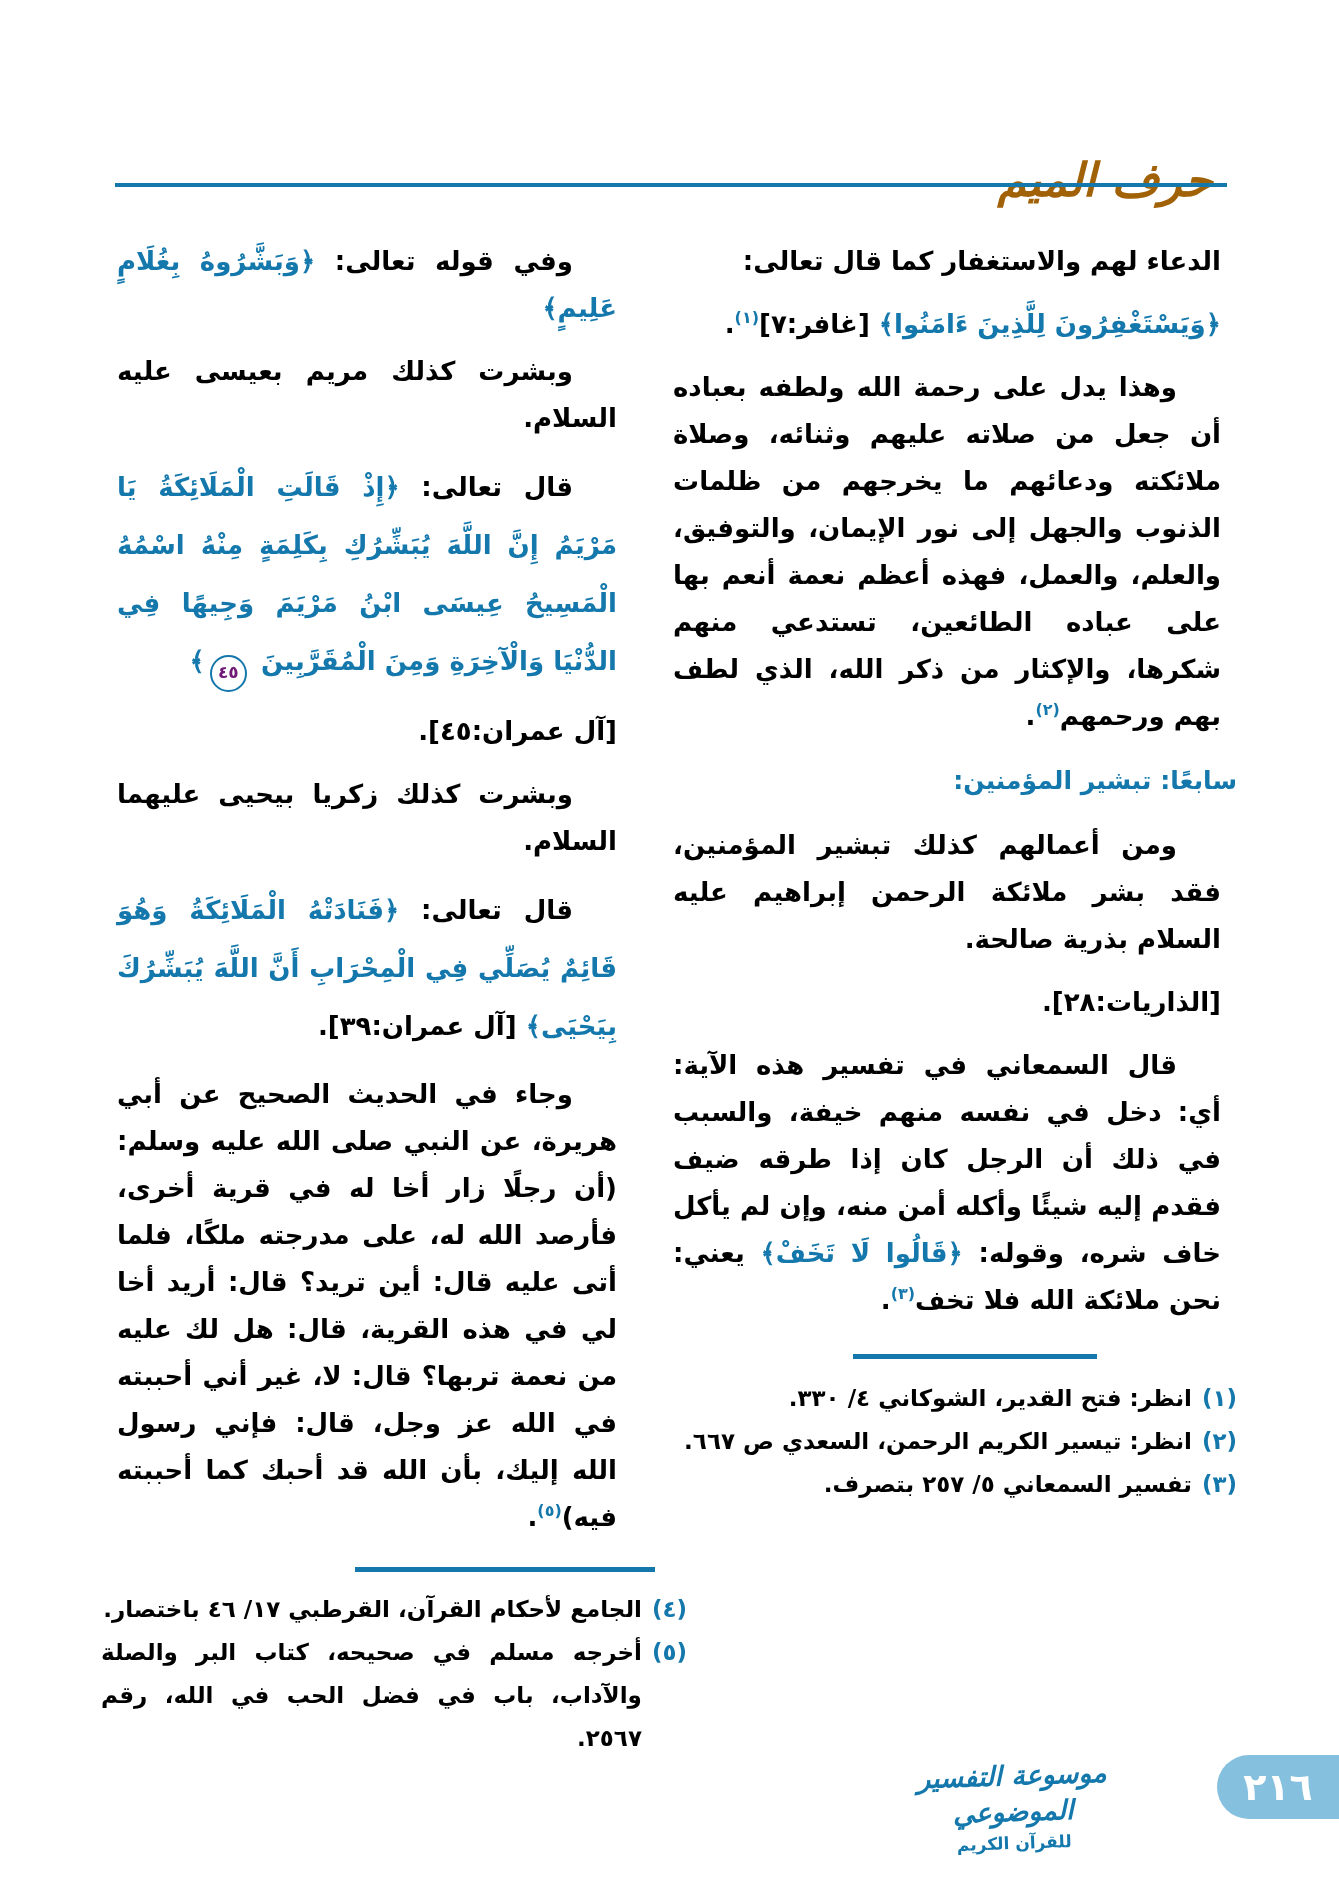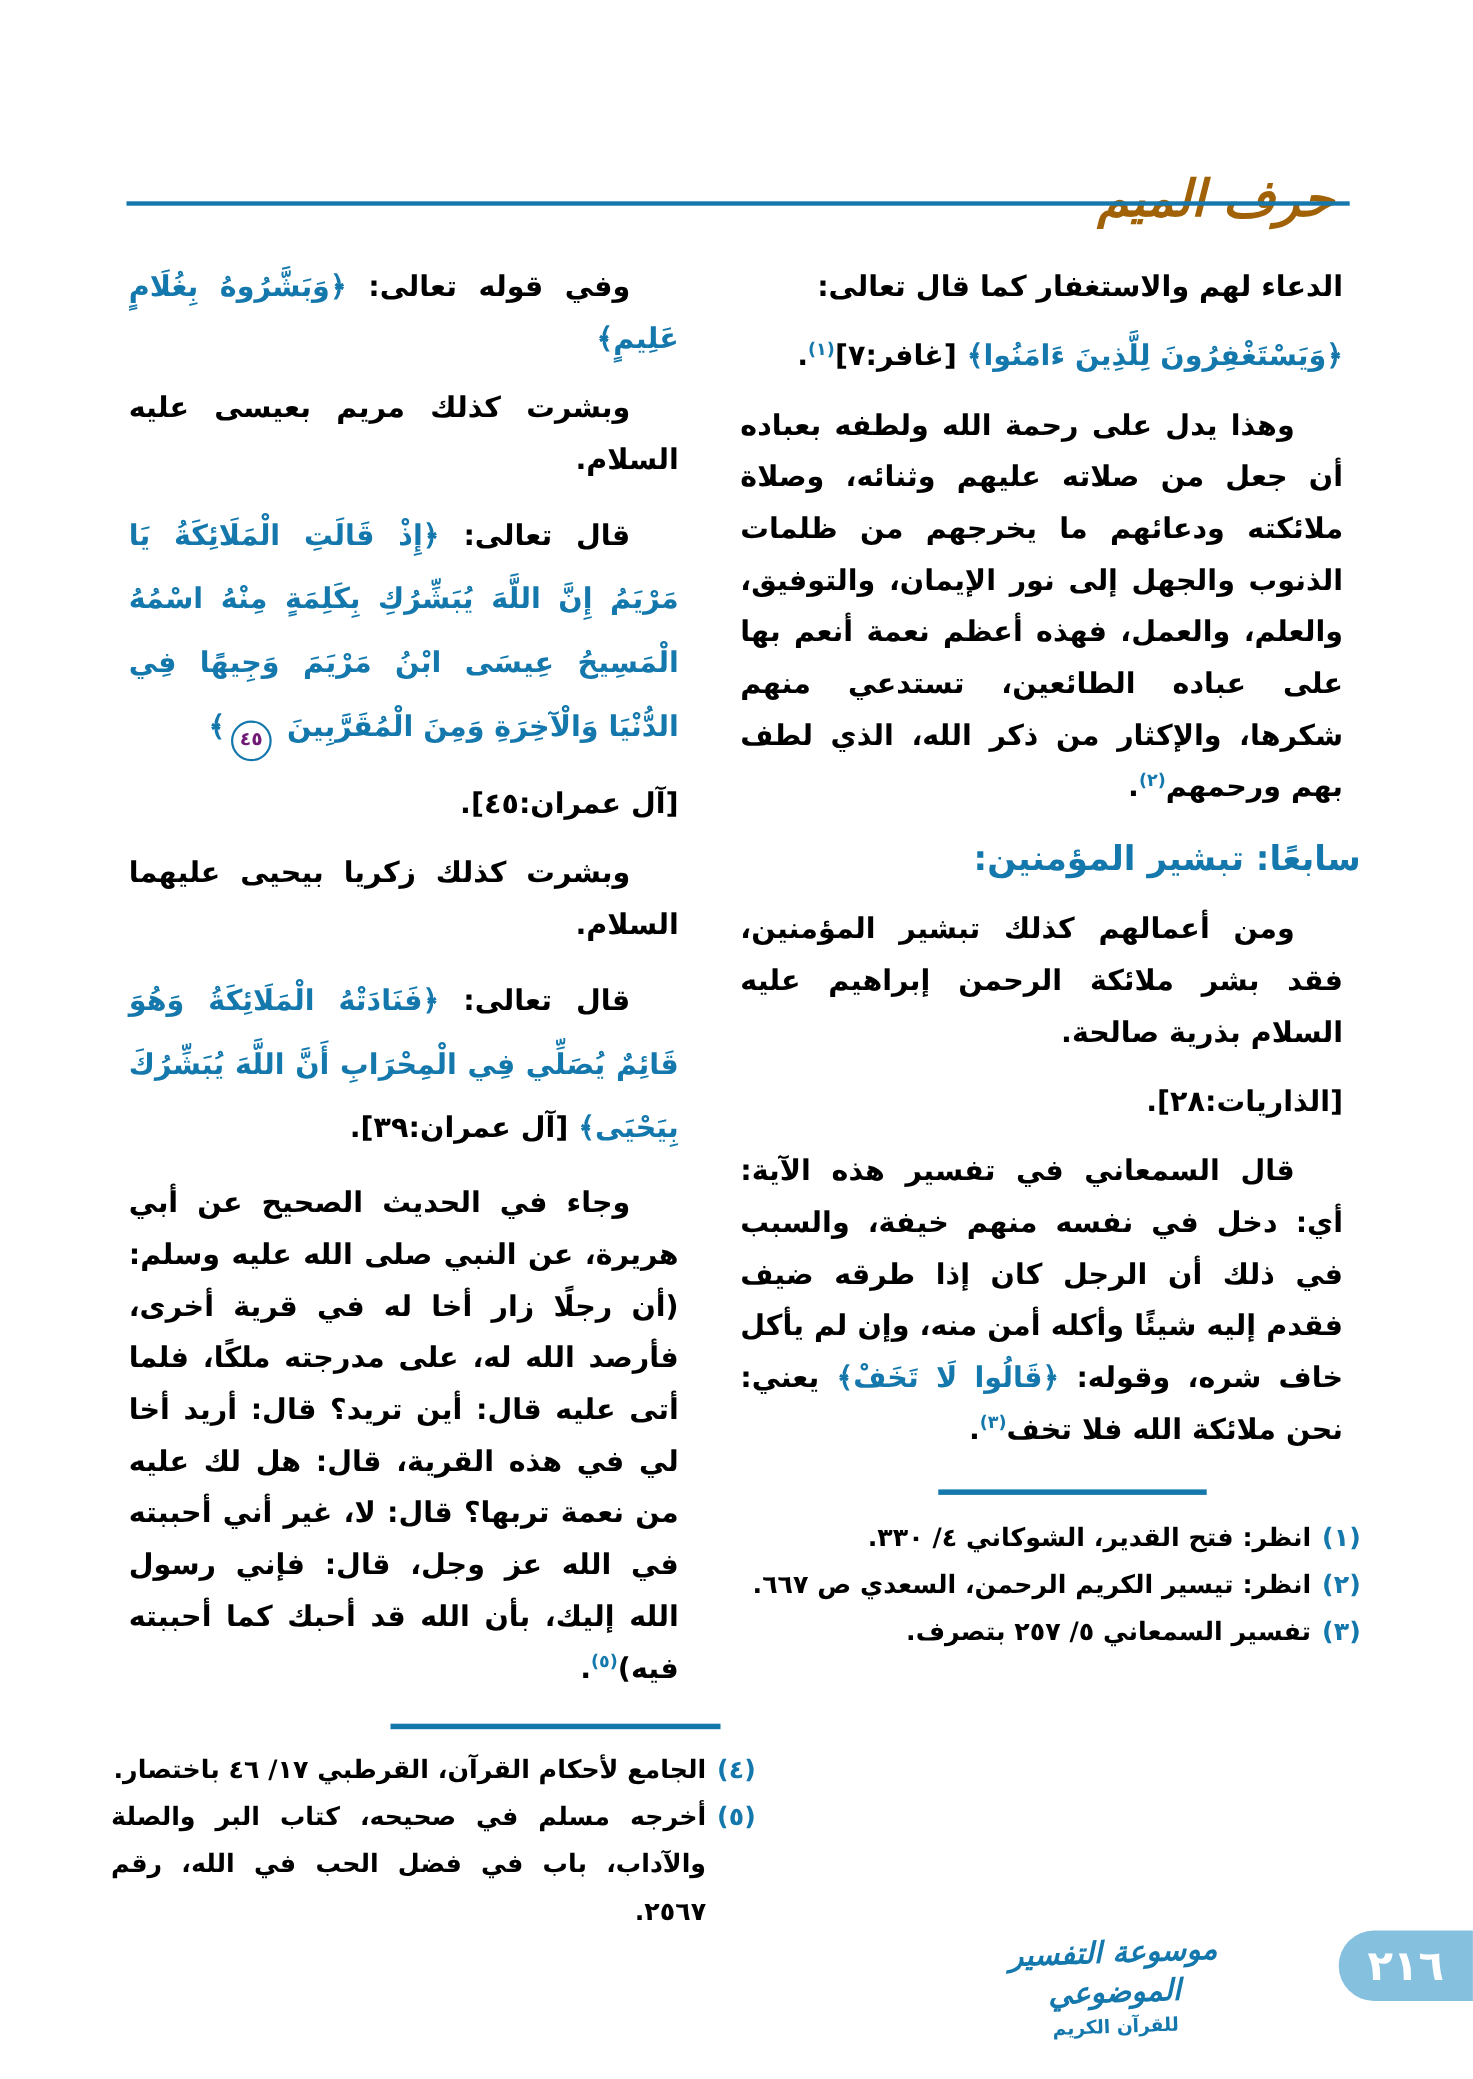--- a/index.html
+++ b/index.html
@@ -37,21 +37,21 @@
     margin:16px; color:#000;
     font-size:26px; font-weight:700;
     line-height:47px; text-align:justify;
     text-justify:inter-word;
   }
   .indent { text-indent:44px; }
   .verse  { color:#1478ac; }
   .verse-para { line-height:58px; }
   .heading {
     margin:8px 0 6px 0;
-    color:#1478ac; font-size:31px; font-weight:700; line-height:50px;
+    color:#1478ac; font-size:25px; font-weight:700; line-height:50px;
   }
   sup.fn { color:#1478ac; font-size:16px; font-weight:700; line-height:0; }
   .ayah-num {
     display:inline-block; box-sizing:border-box;
     width:37px; height:37px; line-height:31px;
     border:2px solid #1478ac; border-radius:50%;
     text-align:center; text-indent:0;
     font-size:17px; color:#701a75; font-weight:700;
     vertical-align:-8px; margin:0 5px;
   }

